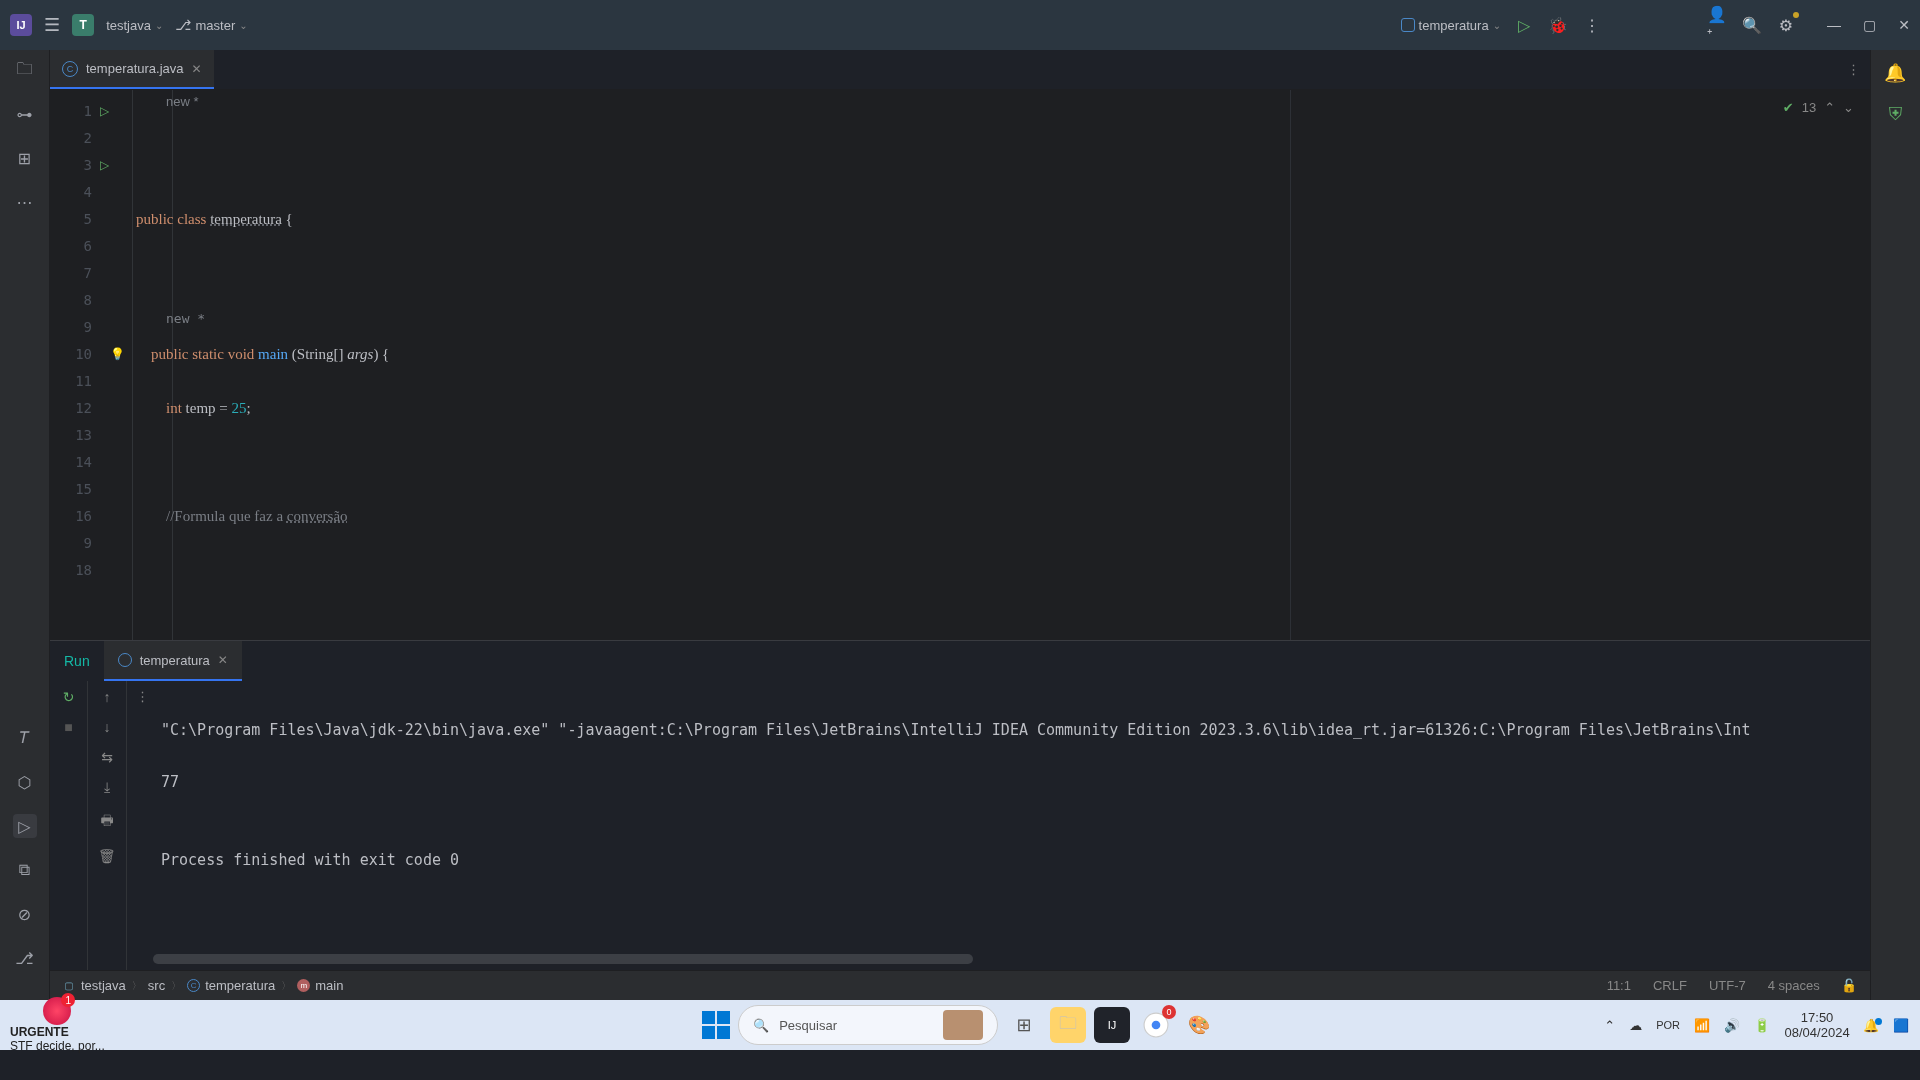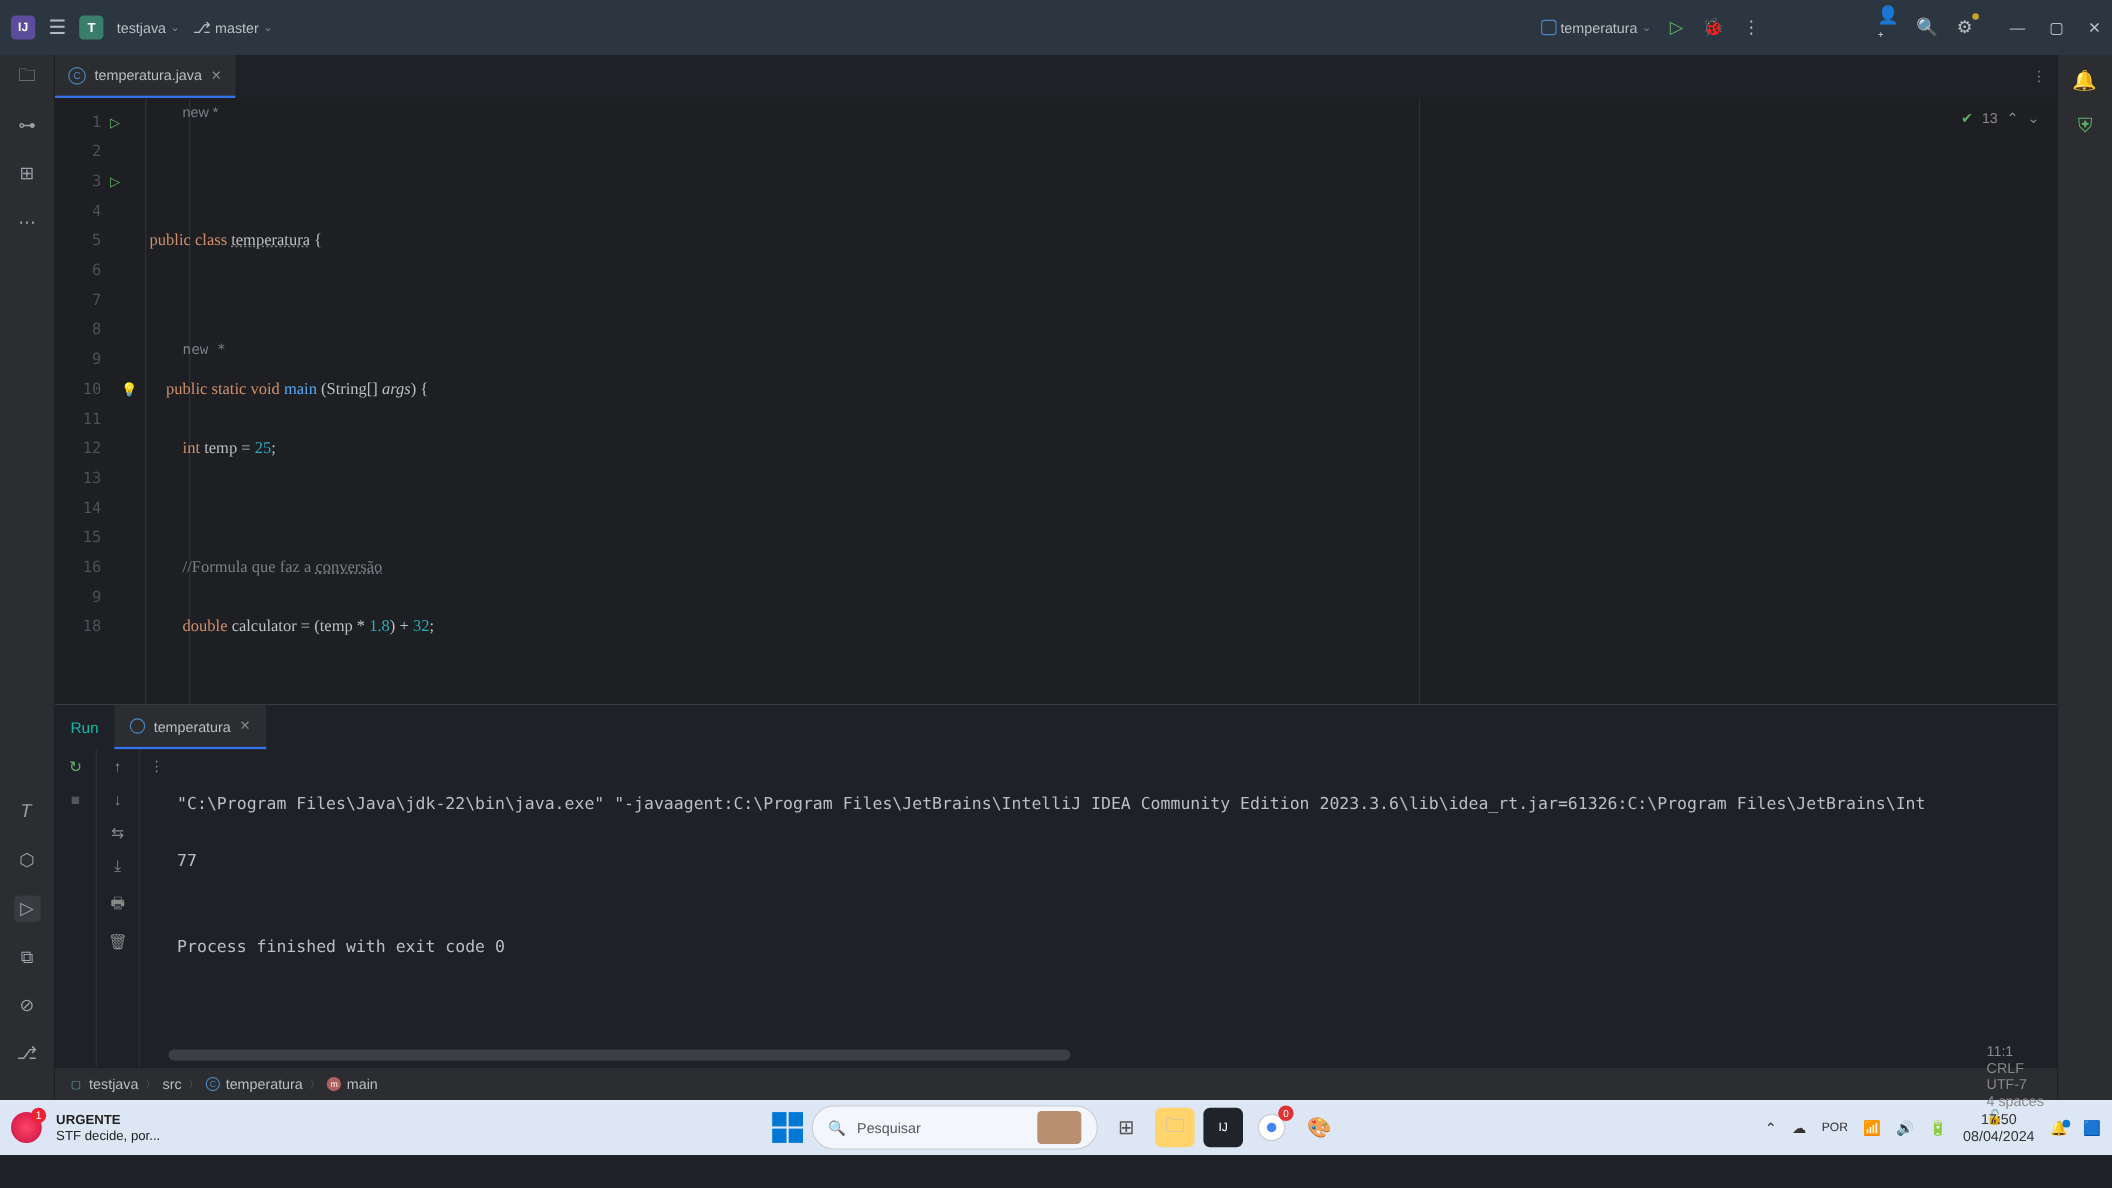--- a/index.html
+++ b/index.html
@@ -85,24 +85,24 @@
 .run-toolbar .re-run { color:#5fad65;}
 .run-toolbar2 { width:38px;display:flex;flex-direction:column;align-items:center;padding-top:8px;gap:14px;}
 .run-toolbar2 span { color:#888;font-size:14px;cursor:pointer;}
 .console { flex:1;font-family:Consolas,monospace;font-size:15px;line-height:26px;padding:10px 8px;color:#bcbec4;white-space:pre;overflow:hidden;position:relative;}
 .console-scroll { position:absolute;bottom:6px;left:0;width:820px;height:10px;background:#3c3f45;border-radius:5px;}
 
 .breadcrumb-bar { height:30px;background:#2b2d30;display:flex;align-items:center;padding:0 12px;gap:6px;font-size:13px;color:#bcbec4;border-top:1px solid #1e1f22;}
 .bc-sep { color:#666;font-size:10px;}
 .bc-item { display:flex;align-items:center;gap:5px;}
 .bc-icon { width:14px;height:14px;display:inline-flex;align-items:center;justify-content:center;font-size:10px;}
-.status-right { margin-left:auto;display:flex;color:#888;flex-direction:column;}
+.status-right { margin-left:auto;display:flex;gap:22px;color:#888;}
 
 .taskbar { height:50px;background:#dce6f5;display:flex;align-items:center;padding:0 10px;gap:4px;}
-.tb-weather { display:flex;align-items:center;gap:13px;}
+.tb-weather { display:flex;align-items:center;gap:0;flex-direction:column;}
 .tb-weather-icon { width:28px;height:28px;background:radial-gradient(circle,#ff4466,#c91144);border-radius:50%;position:relative;}
 .tb-weather-icon::after{content:"1";position:absolute;top:-4px;right:-4px;background:#e23;color:#fff;font-size:10px;width:14px;height:14px;border-radius:50%;display:flex;align-items:center;justify-content:center;}
 .tb-weather-txt { font-size:12px;color:#222;line-height:14px;}
 .tb-center { position:absolute;left:50%;transform:translateX(-50%);display:flex;align-items:center;gap:8px;}
 .tb-win { width:28px;height:28px;display:grid;grid-template-columns:1fr 1fr;grid-template-rows:1fr 1fr;gap:2px;}
 .tb-win div{background:#0078d4;}
 .tb-search { width:260px;height:40px;background:#f3f6fc;border-radius:20px;display:flex;align-items:center;padding:0 14px;gap:10px;color:#555;border:1px solid #ccc;}
 .tb-search-img { width:40px;height:30px;background:#b89070;border-radius:4px;}
 .tb-app { width:36px;height:36px;border-radius:6px;display:flex;align-items:center;justify-content:center;font-size:18px;}
 .tb-tray { margin-left:auto;display:flex;align-items:center;gap:14px;color:#333;font-size:13px;}
@@ -212,21 +212,20 @@
 <div class="guide" style="left:2px"></div>
 <div class="guide" style="left:42px"></div>
 <div class="rmargin" style="left:1160px"></div>
 <div class="code-line"><span class="kw">public</span> <span class="kw">class</span> <span class="cls typo">temperatura</span><span> {</span></div>
 <div class="code-line">&nbsp;</div>
 <div class="hint" style="line-height:18px;height:0;position:relative;top:-4px;">new *</div>
 <div class="code-line">    <span class="kw">public</span> <span class="kw">static</span> <span class="kw">void</span> <span class="mtd">main</span><span> (String[] </span><span style="font-style:italic">args</span><span>) {</span></div>
 <div class="code-line">        <span class="kw">int</span><span> temp = </span><span class="num">25</span><span>;</span></div>
 <div class="code-line">&nbsp;</div>
 <div class="code-line">        <span class="com"><span>//Formula que faz a </span><span class="typo">conversão</span></span></div>
-<div class="code-line">        <span class="kw">double</span><span> calculator = (temp * </span><span class="num">1.8</span><span>) + </span><span class="num">32</span><span>;</span></div>
 
 
 
 
 
 
 
 
 
 

